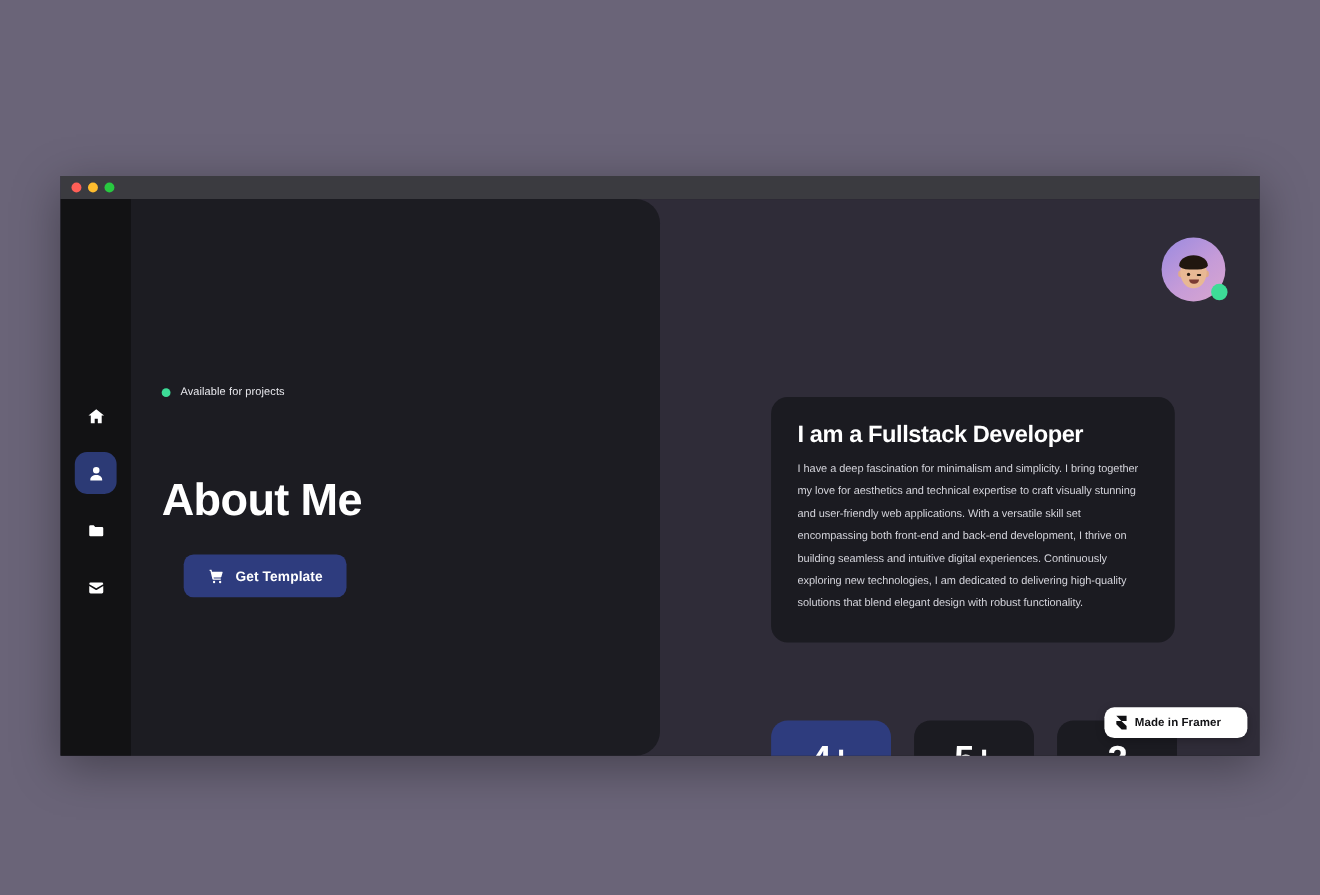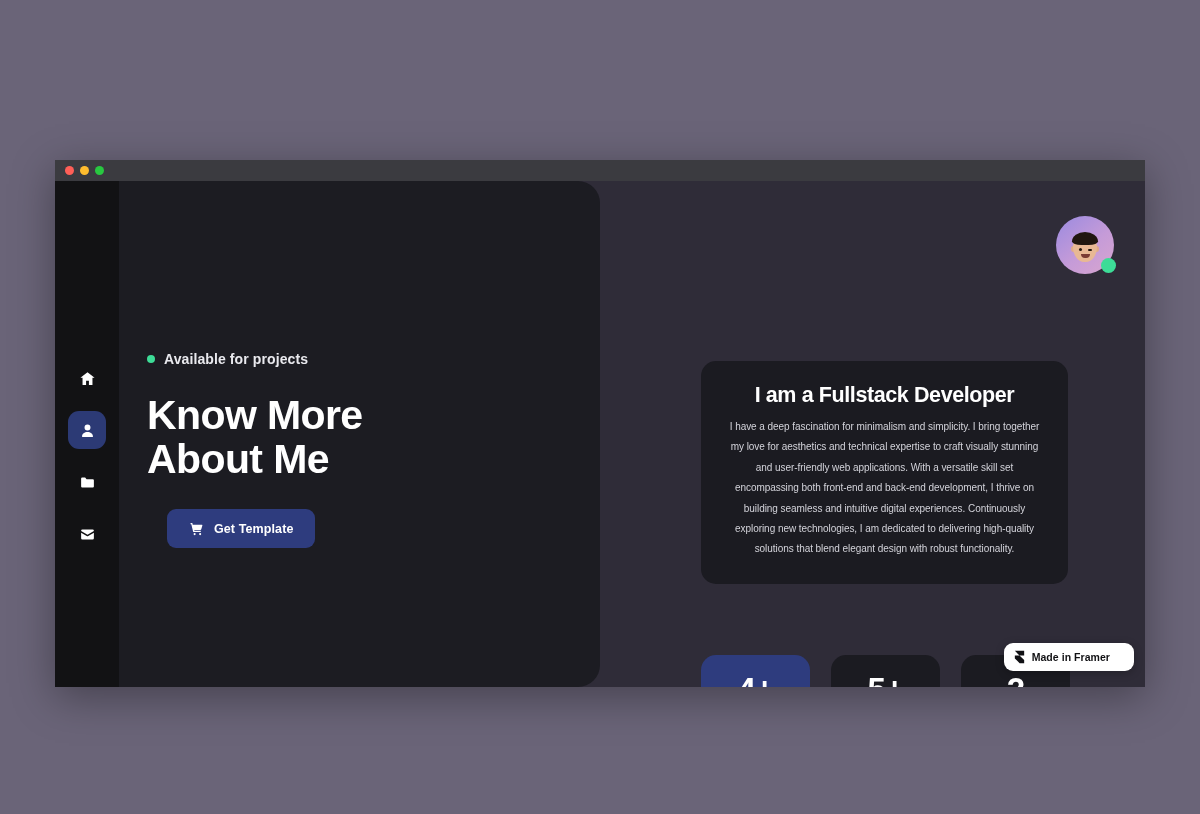--- a/index.html
+++ b/index.html
@@ -104,22 +104,22 @@
     margin-bottom: 26px;
   }
   .avail-dot {
     width: 8px; height: 8px;
     border-radius: 50%;
     background: #3ddc97;
     flex-shrink: 0;
   }
   .avail-text {
     color: #e9e9ee;
-    font-size: 14px;
-    font-weight: bold;
+    font-size: 10px;
+    font-weight: normal;
     letter-spacing: 0.1px;
   }
 
   .headline {
     color: #ffffff;
     font-size: 41px;
     line-height: 44px;
     font-weight: bold;
     letter-spacing: -0.6px;
     margin-bottom: 28px;
@@ -141,21 +141,20 @@
     letter-spacing: 0.1px;
     margin-left: 20px;
   }
   .cta svg { width: 15px; height: 15px; fill: #ffffff; display: block; }
 
   
   .right-panel {
     position: relative;
     flex: 1;
     height: 100%;
-    text-align: center;
   }
 
   .avatar-wrap {
     position: absolute;
     right: 31px;
     top: 35px;
     width: 58px;
     height: 58px;
   }
   .avatar {
@@ -347,21 +346,21 @@
       </nav>
 
       <div class="left-content">
 
         <div class="availability">
           <span class="avail-dot"></span>
           <span class="avail-text">Available for projects</span>
         </div>
 
         <h1 class="headline">
-          <span>Know More</span><br>
+          <br>
           <span>About Me</span>
         </h1>
 
         <button class="cta">
           <span>
             <svg viewBox="0 0 24 24">
                 <path d="M2.5 3h2.8l.7 2.9h14.4c.7 0 1.2.7 1 1.4l-1.8 6a1.4 1.4 0 0 1-1.4 1H8.4l.3 1.4h10.1v2H7.9c-.7 0-1.2-.4-1.4-1.1L3.7 5H2.5V3zM9 19.2a1.7 1.7 0 1 1 0 3.4 1.7 1.7 0 0 1 0-3.4zm8.8 0a1.7 1.7 0 1 1 0 3.4 1.7 1.7 0 0 1 0-3.4z"></path>
               </svg>
           </span>
           <span>Get Template</span>

